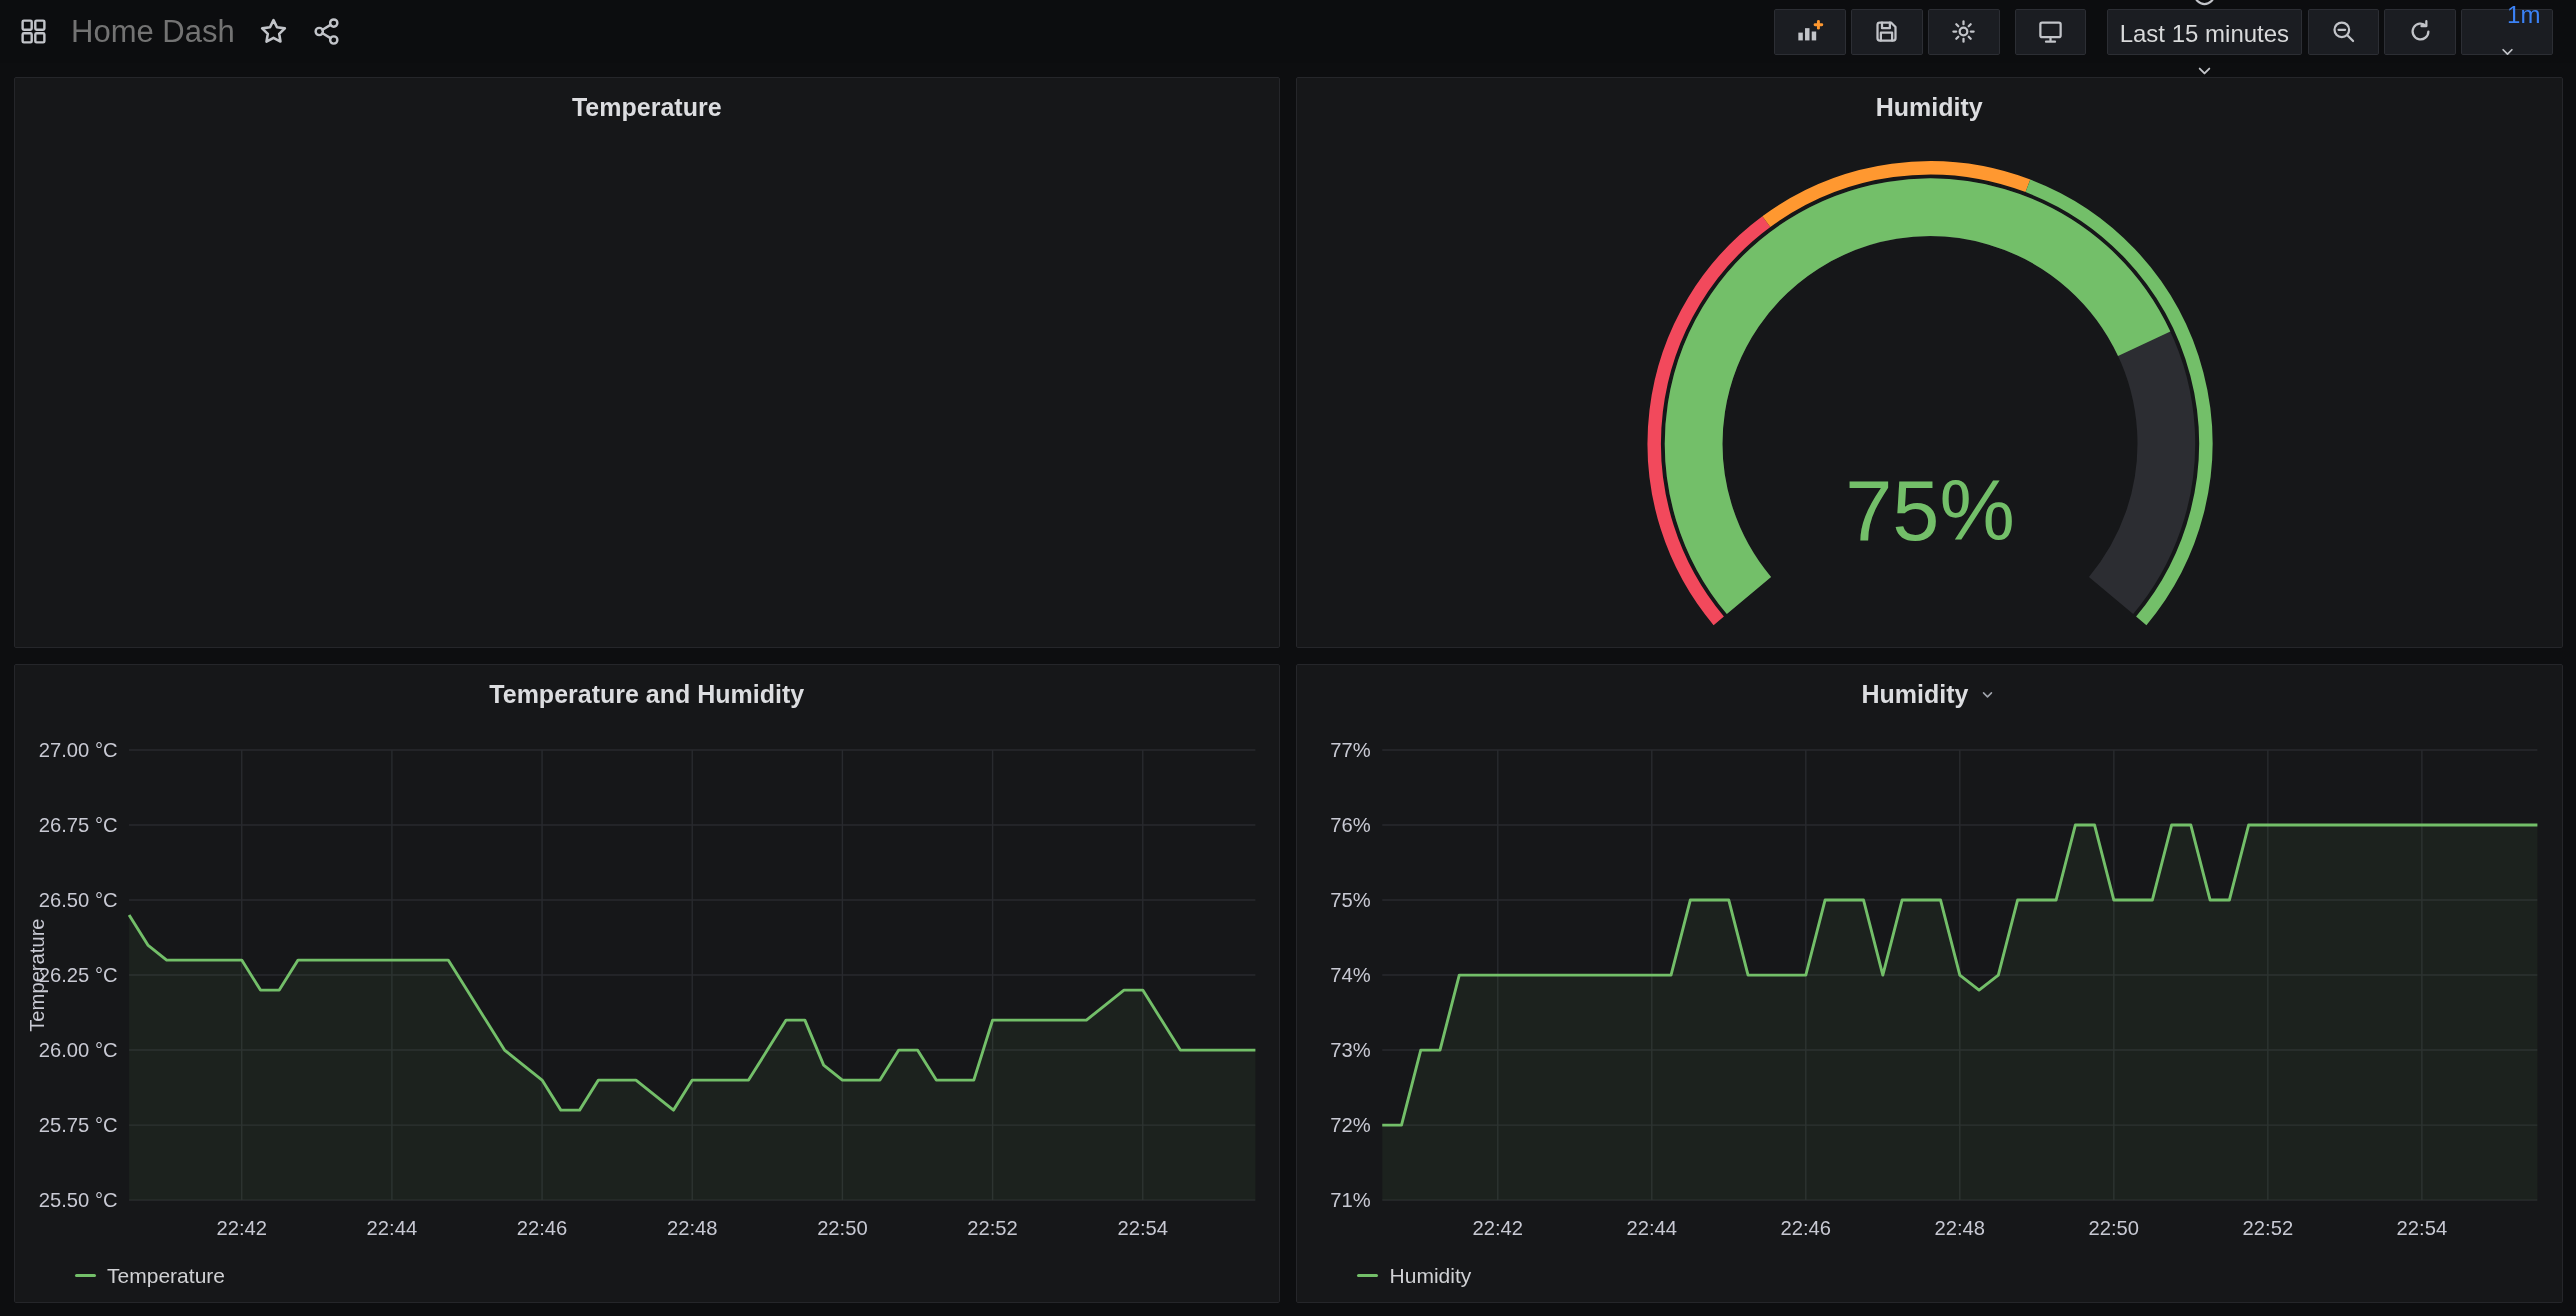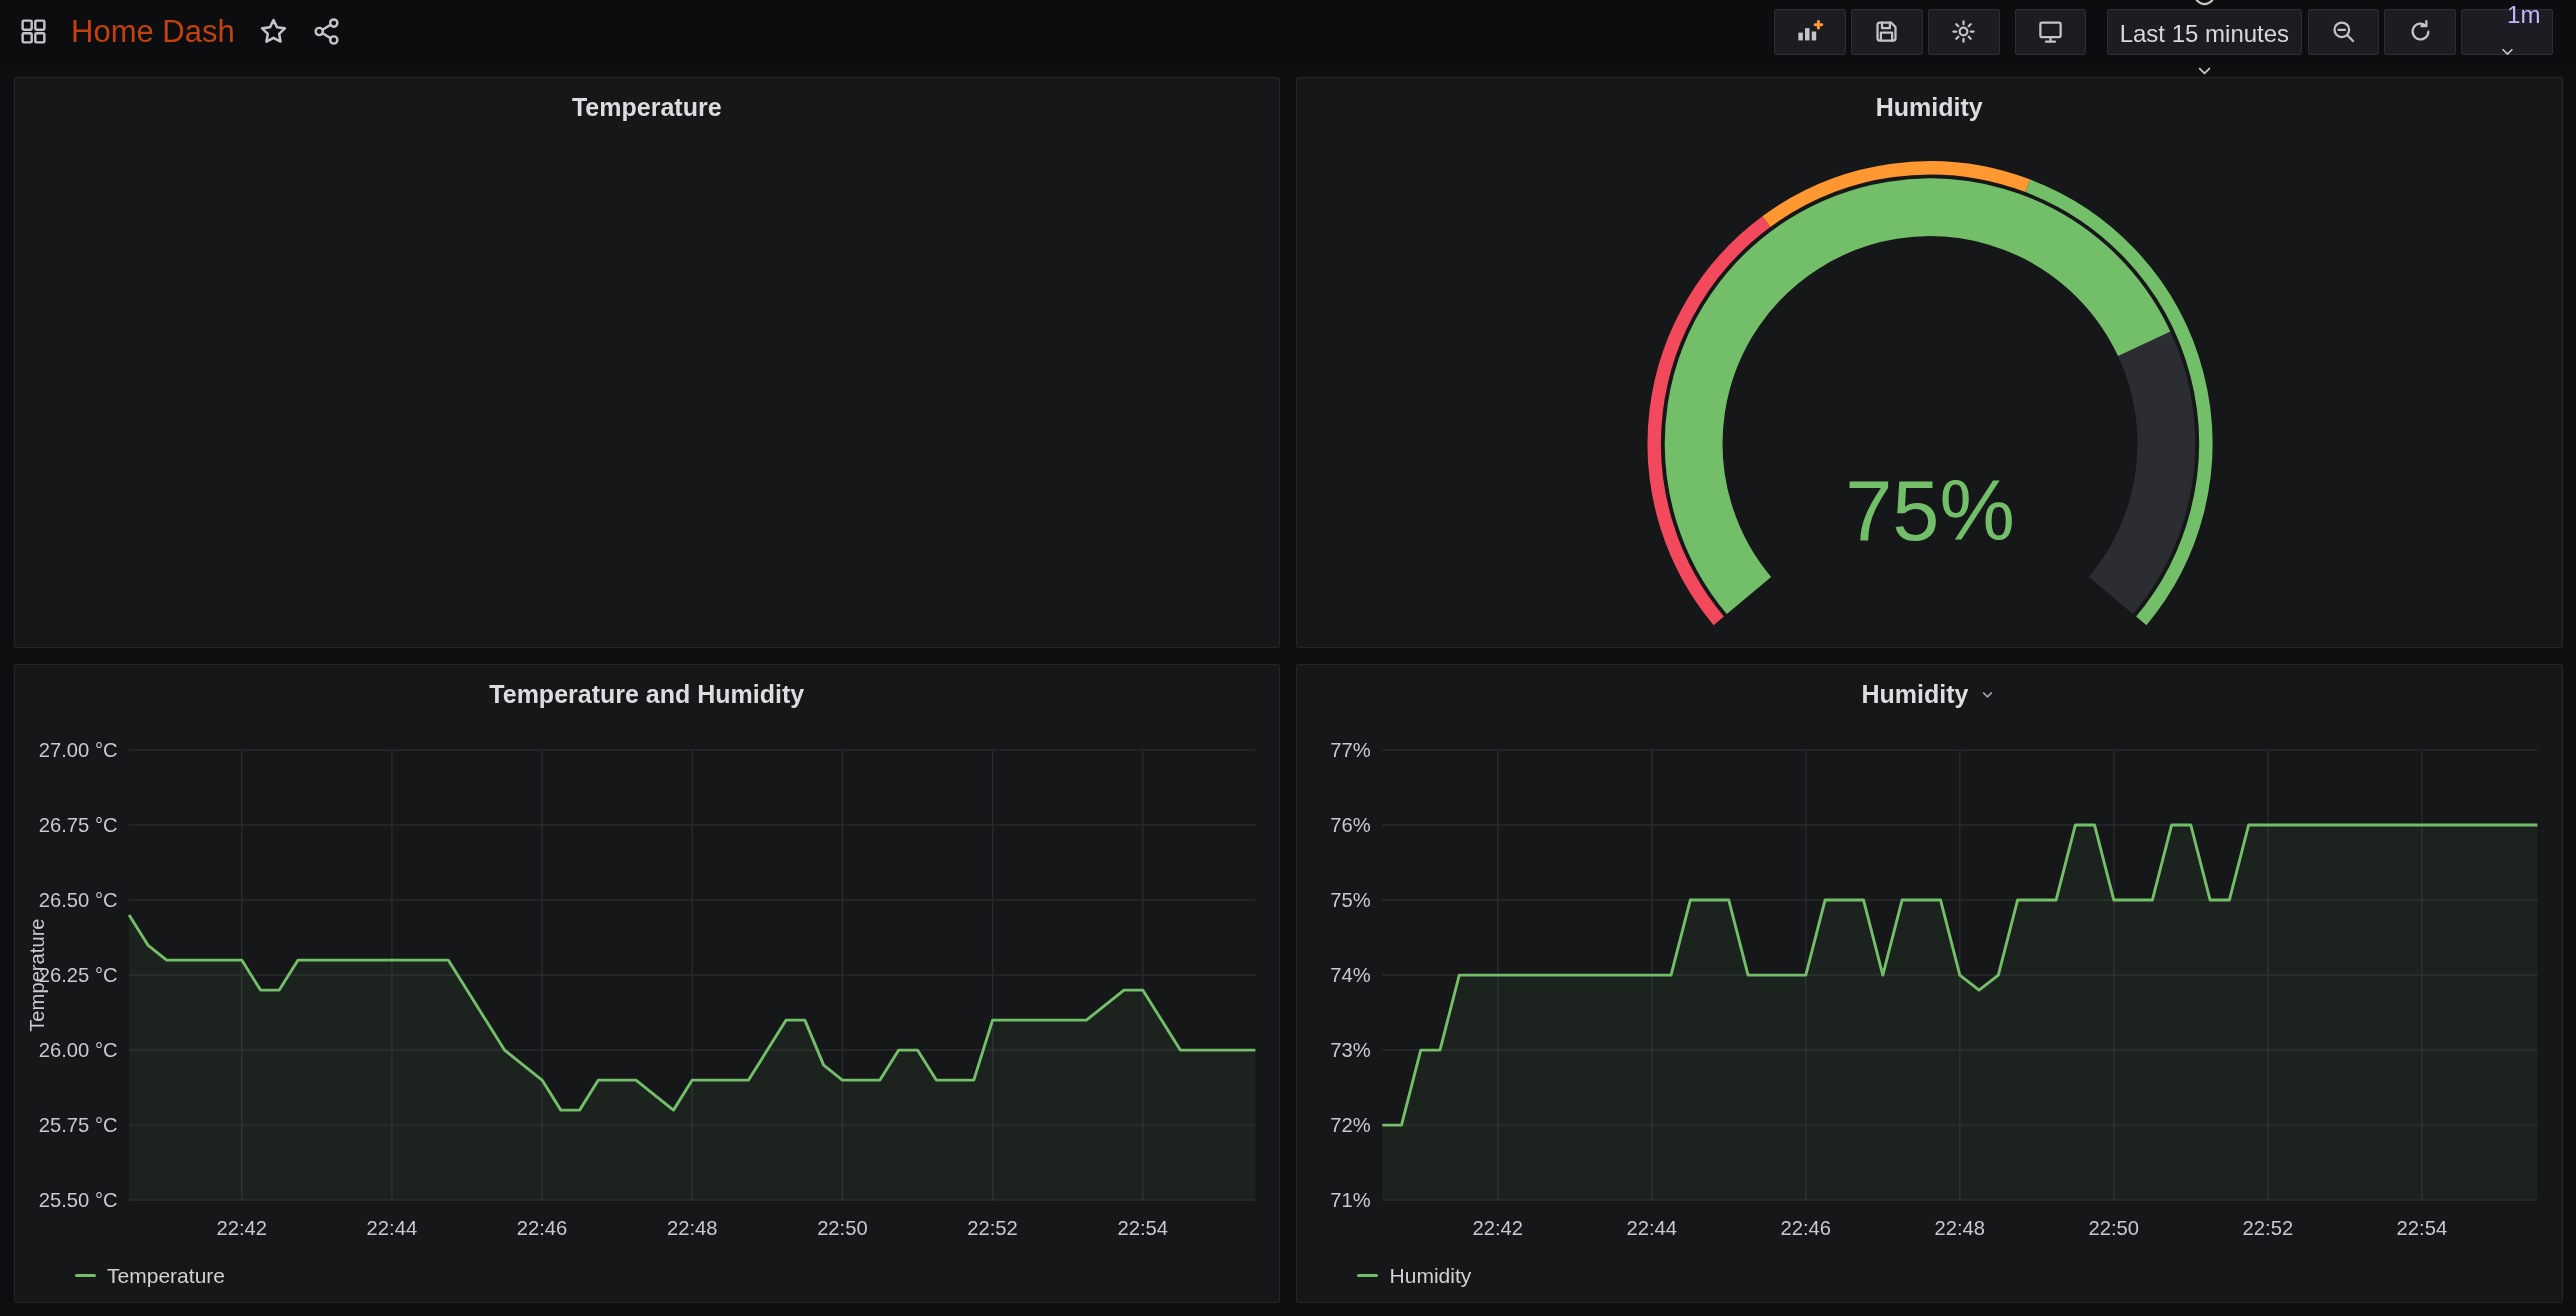--- a/index.html
+++ b/index.html
@@ -5,21 +5,21 @@
   html,body{margin:0;padding:0;}
   body{
     width:2576px;height:1317px;overflow:hidden;
     background:#0d0e10;color:#d8d9da;
     font-family:"Liberation Sans", sans-serif;
   }
   
   .navbar{height:63px;display:flex;align-items:center;justify-content:space-between;
     padding:0 23px 0 19px;background:#0c0d0f;}
   .nav-left{display:flex;align-items:center;gap:23px;}
-  .nav-title{font-size:31px;font-weight:500;color:#c2410c;white-space:nowrap;}
+  .nav-title{font-size:31px;font-weight:500;color:#737373;white-space:nowrap;}
   .icon{display:inline-flex;align-items:center;justify-content:center;}
   .icon svg{stroke:#c2c4c9;fill:none;stroke-width:2;stroke-linecap:round;stroke-linejoin:round;}
   .nav-right{display:flex;align-items:center;}
   .group{display:flex;gap:5.8px;}
   .nav-btn{height:44px;min-width:46px;display:flex;align-items:center;justify-content:center;gap:11.6px;
     background:#1b1d22;border:1px solid #2c2e34;border-radius:1.9px;padding:0 11.6px;
     color:#c7c8cc;font-size:24px;cursor:pointer;flex-direction:column;}
   .nav-sep{width:15.4px;}
   .nav-sep-lg{width:21px;}
   .time-label{font-size:24px;color:#d8d9da;white-space:nowrap;}
@@ -151,21 +151,21 @@
       </div>
       <div class="nav-btn">
         <span class="icon">
           <svg width="27" height="27" viewBox="0 0 24 24">
             <path d="M19 12a7 7 0 1 1-2.05-4.95"></path>
             <polyline points="17.2 2.8 17.2 7.2 12.8 7.2"></polyline>
           </svg>
         </span>
       </div>
       <div class="nav-btn">
-        <span class="interval-label" style="color:#c4b5fd;margin-left:33px;">1m</span>
+        <span class="interval-label" style="color:#3b82f6;margin-left:33px;">1m</span>
         <span class="icon">
           <svg width="21" height="21" viewBox="0 0 24 24">
               <polyline points="7 10 12 15 17 10"></polyline>
             </svg>
         </span>
       </div>
     </div>
   </div>
 </div>
 

